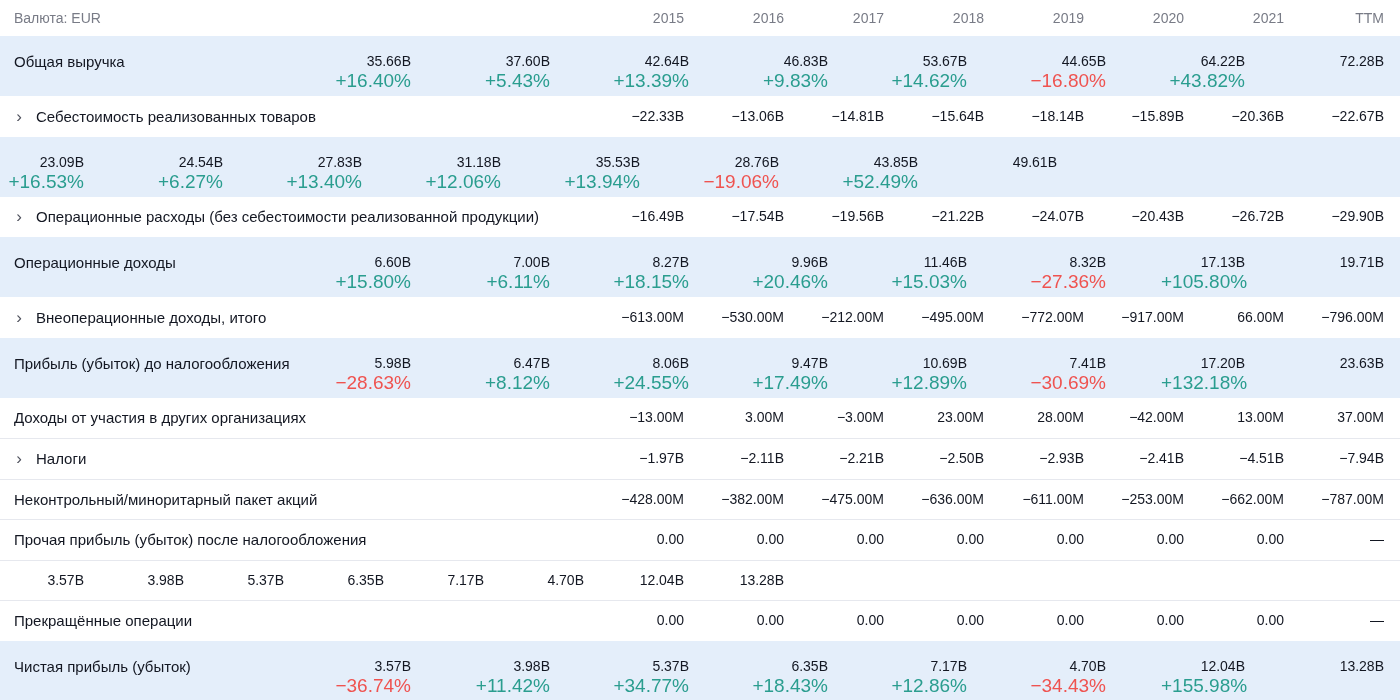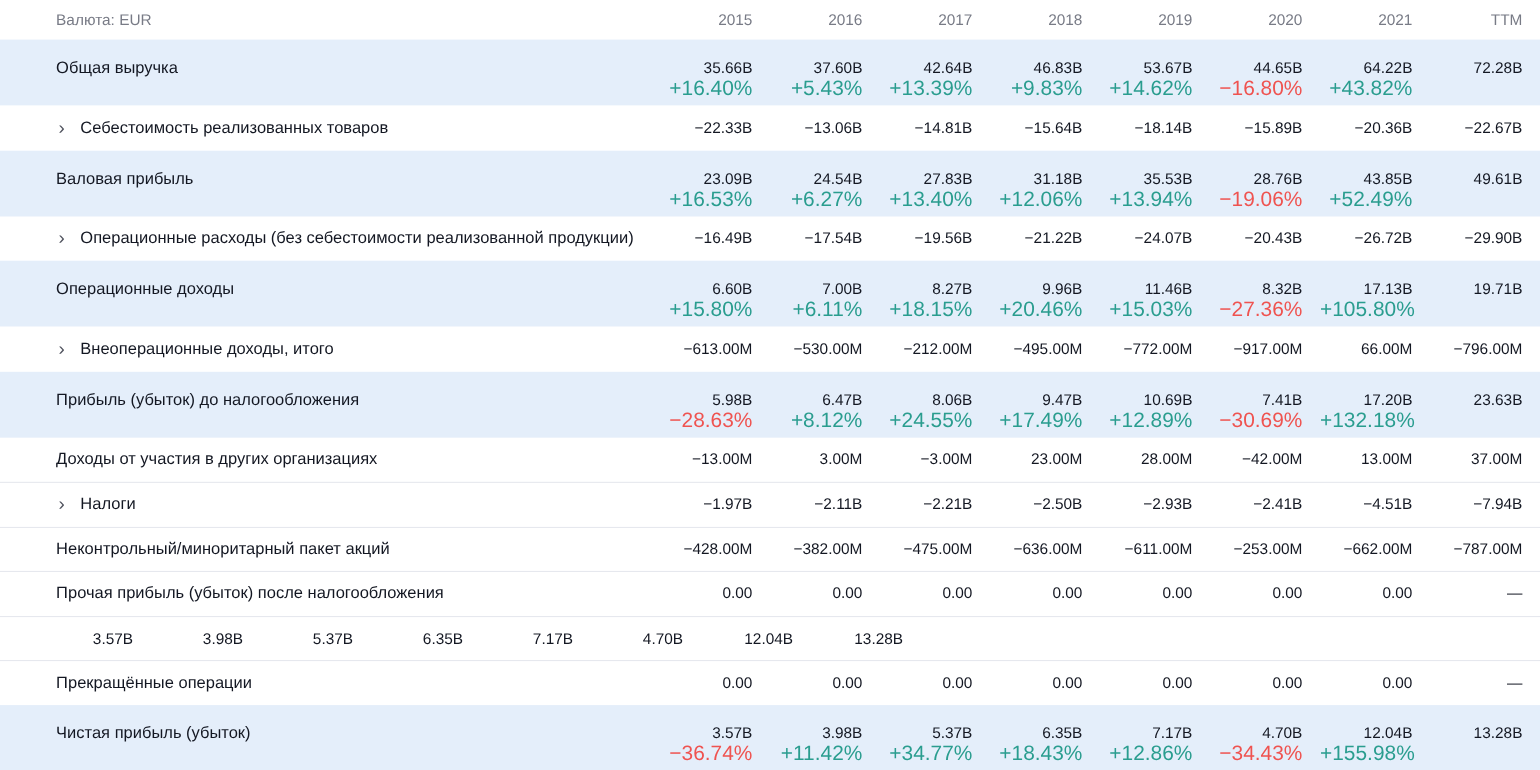--- a/index.html
+++ b/index.html
@@ -8,27 +8,27 @@
     --muted:#787B86;
     --positive:#2A9D8F;
     --negative:#EF5350;
     --border:#E6E8EE;
     --bg:#FFFFFF;
   }
   *{box-sizing:border-box;margin:0;padding:0;}
   html,body{width:1400px;height:700px;overflow:hidden;background:var(--bg);
     font-family:"Liberation Sans",sans-serif;color:var(--text);}
   .table{width:1400px;height:700px;display:flex;flex-direction:column;}
-  .row{display:flex;flex-direction:row;width:100%;flex:none;padding-left:37px;}
+  .row{display:flex;flex-direction:row;width:100%;flex:none;}
   .row.header{height:36px;align-items:center;}
   .row.header .cell-label{color:var(--muted);font-size:14px;}
   .row.header .cell-val{color:var(--muted);font-size:14px;}
   .row.data{height:40.5px;align-items:center;background:var(--bg);}
   .row.data.highlight{height:60px;background:var(--highlight_bg);
-    align-items:flex-start;padding-top:16px;}
+    align-items:flex-start;padding-top:16px;gap:39px;}
   .row.data:not(.highlight) + .row.data:not(.highlight){border-top:1px solid var(--border);}
   .cell-label{flex:1 1 auto;min-width:0;padding-left:14px;display:flex;
     align-items:center;font-size:15px;line-height:19px;white-space:nowrap;}
   .highlight .cell-label{align-items:flex-start;}
   .chevron{display:inline-block;width:10px;margin-right:12px;color:#50535E;
     font-size:17px;line-height:17px;text-align:center;cursor:pointer;flex:none;}
   .cell-val{width:100px;flex:none;padding-right:16px;text-align:right;
     white-space:nowrap;}
   .cell-val .v{font-size:14px;line-height:19px;color:var(--text);}
   .cell-val .p{font-size:19px;line-height:19px;}
@@ -110,23 +110,20 @@
         <div class="v">−15.89B</div>
       </div>
       <div class="cell-val">
         <div class="v">−20.36B</div>
       </div>
       <div class="cell-val">
         <div class="v">−22.67B</div>
       </div>
     </div>
     <div class="row data highlight">
-      <div class="cell-label">
-        <span>Валовая прибыль</span>
-      </div>
       <div class="cell-val">
         <div class="v">23.09B</div>
         <div class="p pos">+16.53%</div>
       </div>
       <div class="cell-val">
         <div class="v">24.54B</div>
         <div class="p pos">+6.27%</div>
       </div>
       <div class="cell-val">
         <div class="v">27.83B</div>

